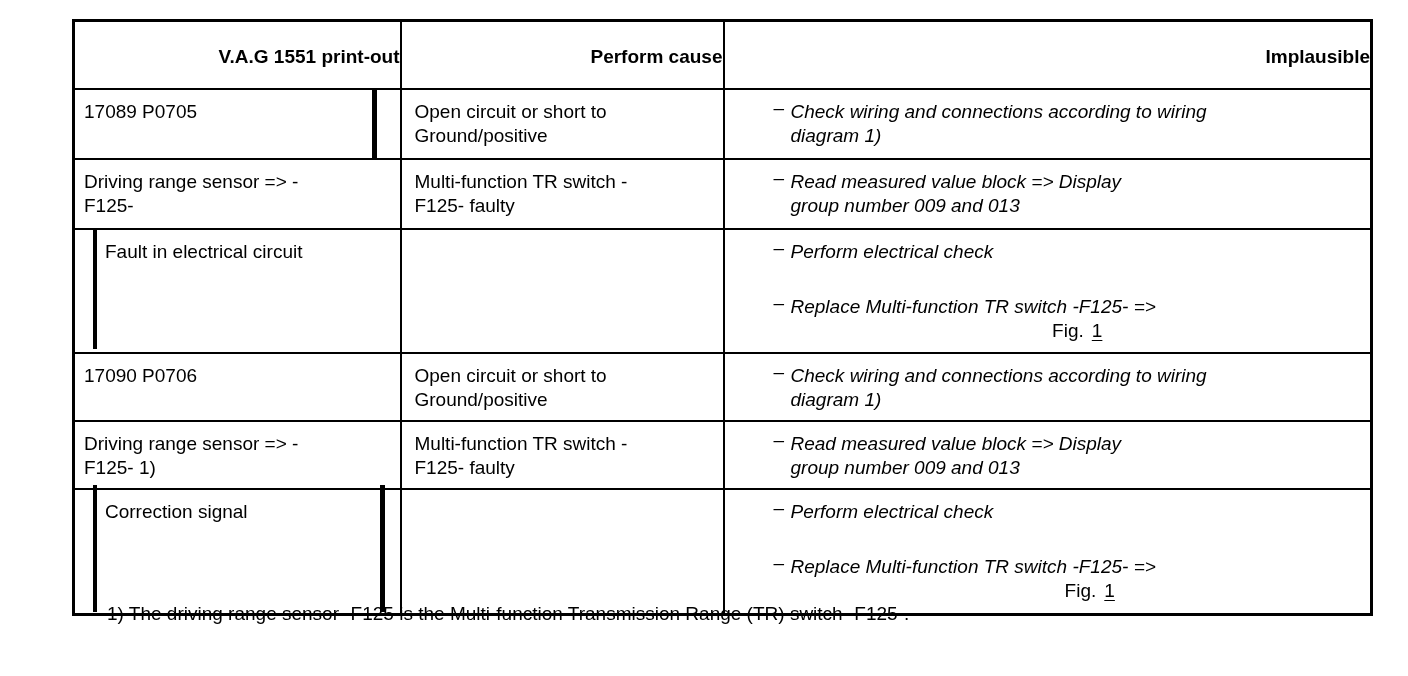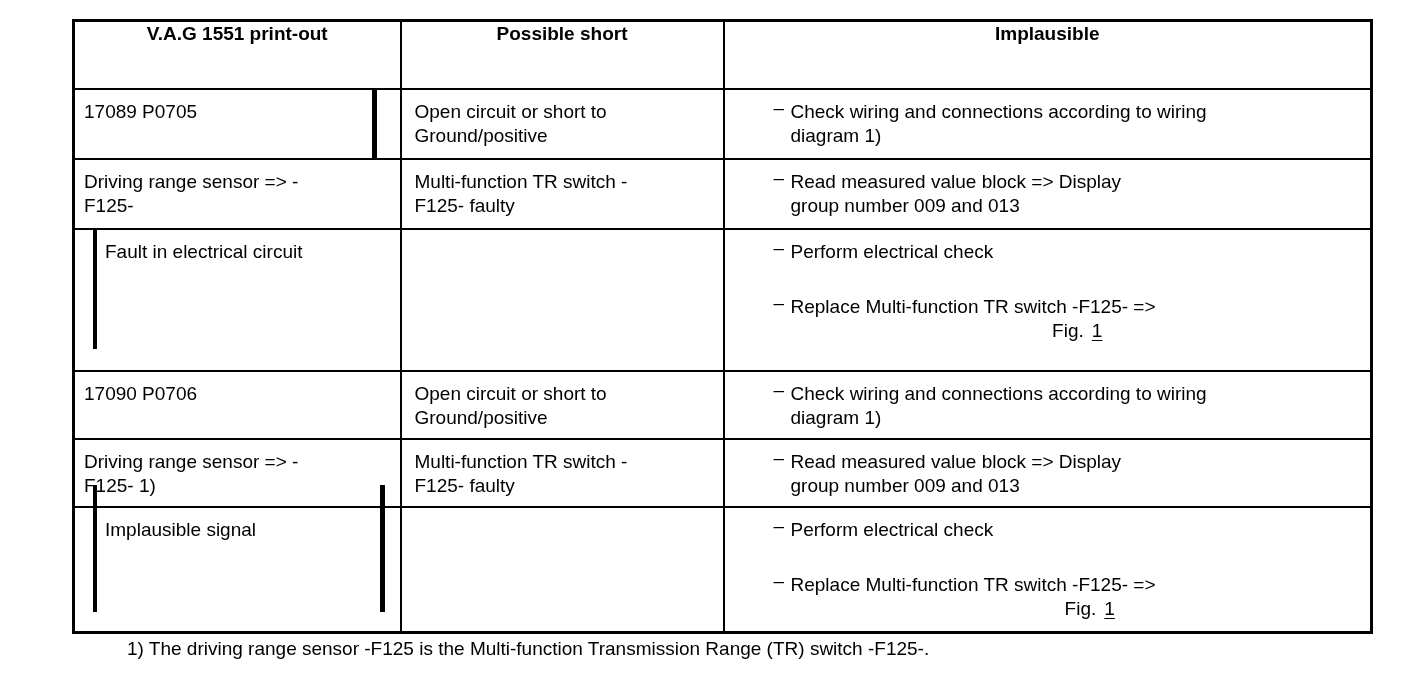--- a/index.html
+++ b/index.html
@@ -12,61 +12,61 @@
   }
   .table-wrap{position:absolute;left:72px;top:19px;}
   table{
     border-collapse:collapse;table-layout:fixed;width:1298px;
     border:3px solid #000;
   }
   th,td{
     border:2px solid #000;vertical-align:top;padding:0;
     overflow:hidden;
   }
-  th{font-weight:bold;text-align:center;padding-top:0;font-size:19px;}
+  th{font-weight:bold;text-align:right;padding-top:23px;font-size:19px;}
   .c1{padding:10px 12px 0 9px;}
   .c1 .cellText,.c2 .cellText{white-space:pre-line;}
   .c1.sub{padding-left:30px;}
   .c2{padding:10px 8px 8px 13px;}
   .c3{padding-top:10px;}
   .citem{position:relative;padding-left:66px;padding-right:6px;}
   .citem.gap{margin-top:31px;}
   .dash{
     position:absolute;left:49px;top:-4px;
     font-weight:normal;letter-spacing:0;
   }
-  .cline{white-space:pre;}
+  .cline{white-space:pre;font-style:italic;}
   .figline{white-space:pre;text-align:center;}
   .figline.deep{padding-left:25px;}
   .fig-num{
     color:#000;text-decoration:underline;text-underline-offset:3px;
     margin-left:8px;cursor:pointer;
   }
   
   .vseg{position:absolute;background:#000;}
   .vseg.tick-r1{left:300px;top:70px;width:5px;height:70px;}
   .vseg.indent-r3{left:21px;top:210px;width:4px;height:120px;}
   .vseg.indent-r6{left:21px;top:466px;width:4px;height:127px;}
   .vseg.tick-r6{left:308px;top:466px;width:5px;height:127px;}
-  .footnote{position:absolute;left:107px;top:637px;white-space:pre;margin-left:20px;}
+  .footnote{position:absolute;left:107px;top:602px;white-space:pre;}
 </style>
 </head>
 <body>
 
 <div class="table-wrap">
   <table>
     <colgroup>
       <col style="width:327px">
         <col style="width:323px">
         <col style="width:648px">
     </colgroup>
     <tbody>
         <tr style="height:68px">
       <th>V.A.G 1551 print-out</th>
-      <th>Possible short</th>
+      <th>Perform cause</th>
       <th>Implausible</th>
     </tr>
 
     <tr style="height:70px">
       <td class="c1">
         <span class="cellText">17089 P0705</span>
       </td>
       <td class="c2">
         <span class="cellText">Open circuit or short to
 Ground/positive</span>
@@ -91,21 +91,21 @@
       </td>
       <td class="c3">
         <div class="citem">
           <span class="dash">–</span>
           <div class="cline">Read measured value block =&gt; Display</div>
           <div class="cline">group number 009 and 013</div>
         </div>
       </td>
     </tr>
 
-    <tr style="height:142px">
+    <tr style="height:124px">
       <td class="c1 sub">
         <span class="cellText">Fault in electrical circuit</span>
       </td>
       <td class="c2"></td>
       <td class="c3">
         <div class="citem">
           <span class="dash">–</span>
           <div class="cline">Perform electrical check</div>
         </div>
         <div class="citem gap">
@@ -146,21 +146,21 @@
         <div class="citem">
           <span class="dash">–</span>
           <div class="cline">Read measured value block =&gt; Display</div>
           <div class="cline">group number 009 and 013</div>
         </div>
       </td>
     </tr>
 
     <tr style="height:126px">
       <td class="c1 sub">
-        <span class="cellText">Implausible signal</span>
+        <span class="cellText">Correction signal</span>
       </td>
       <td class="c2"></td>
       <td class="c3">
         <div class="citem">
           <span class="dash">–</span>
           <div class="cline">Perform electrical check</div>
         </div>
         <div class="citem gap">
           <span class="dash">–</span>
           <div class="cline">Replace Multi-function TR switch -F125- =&gt;</div>

